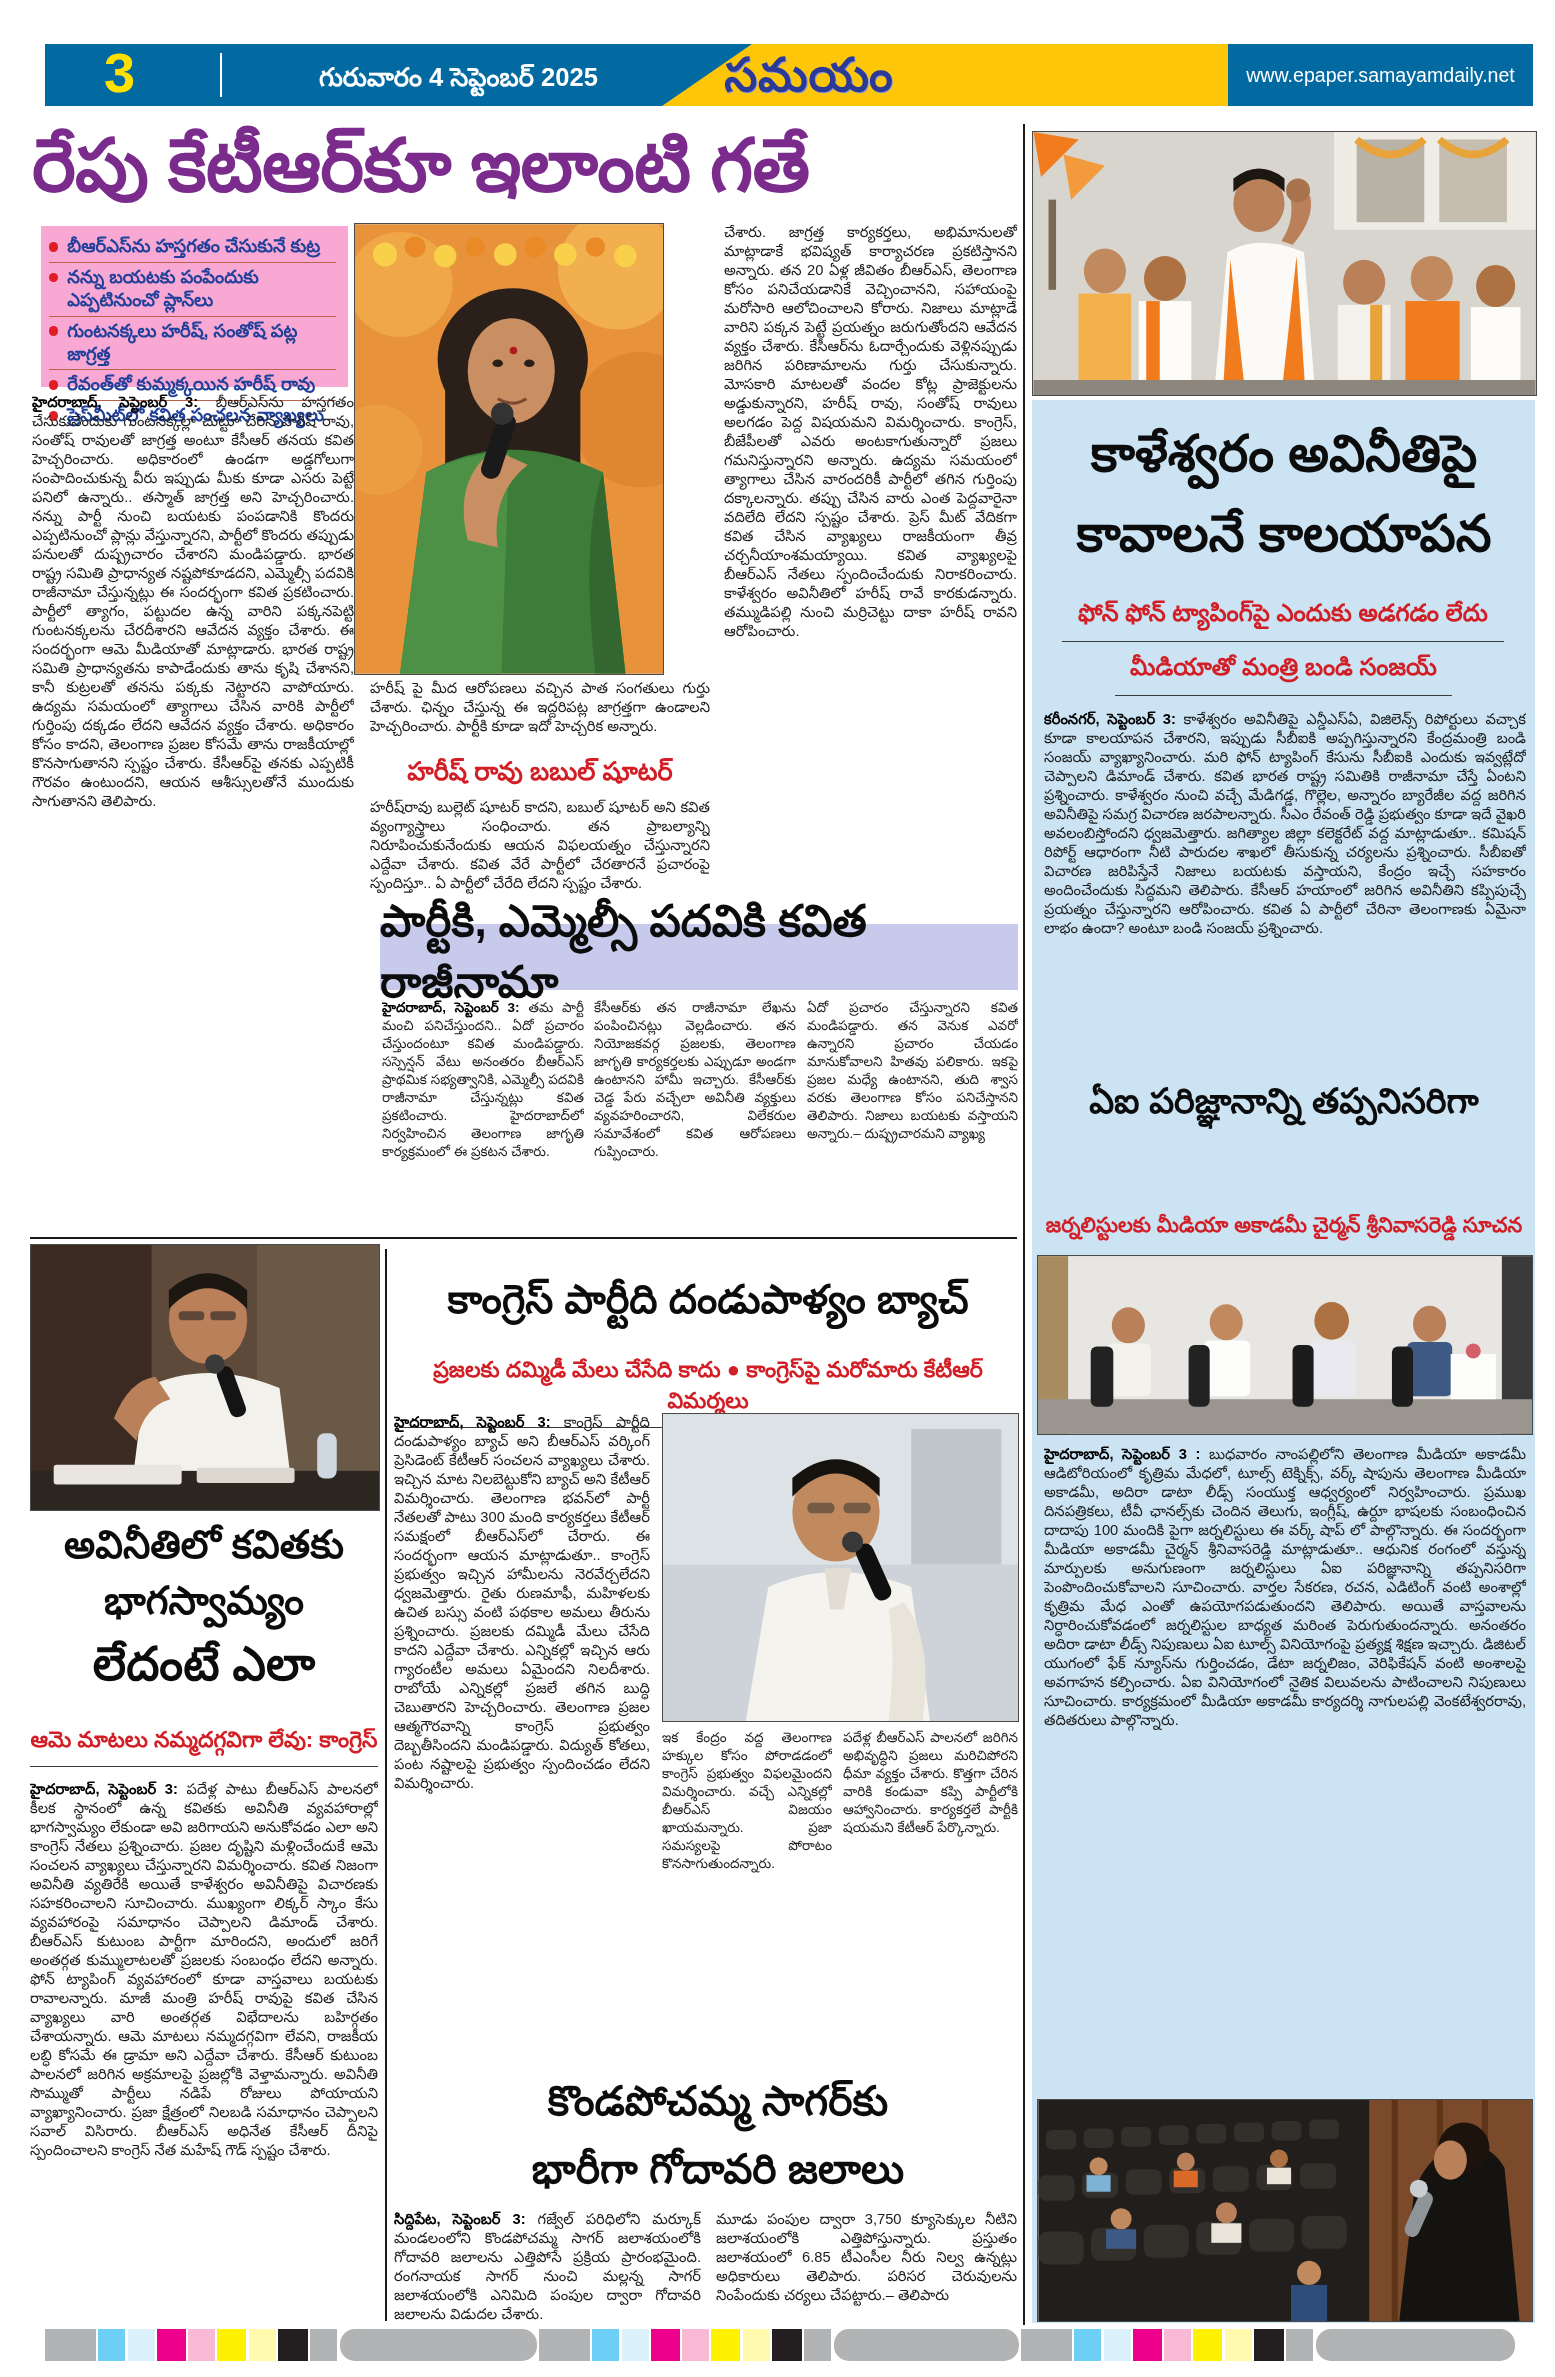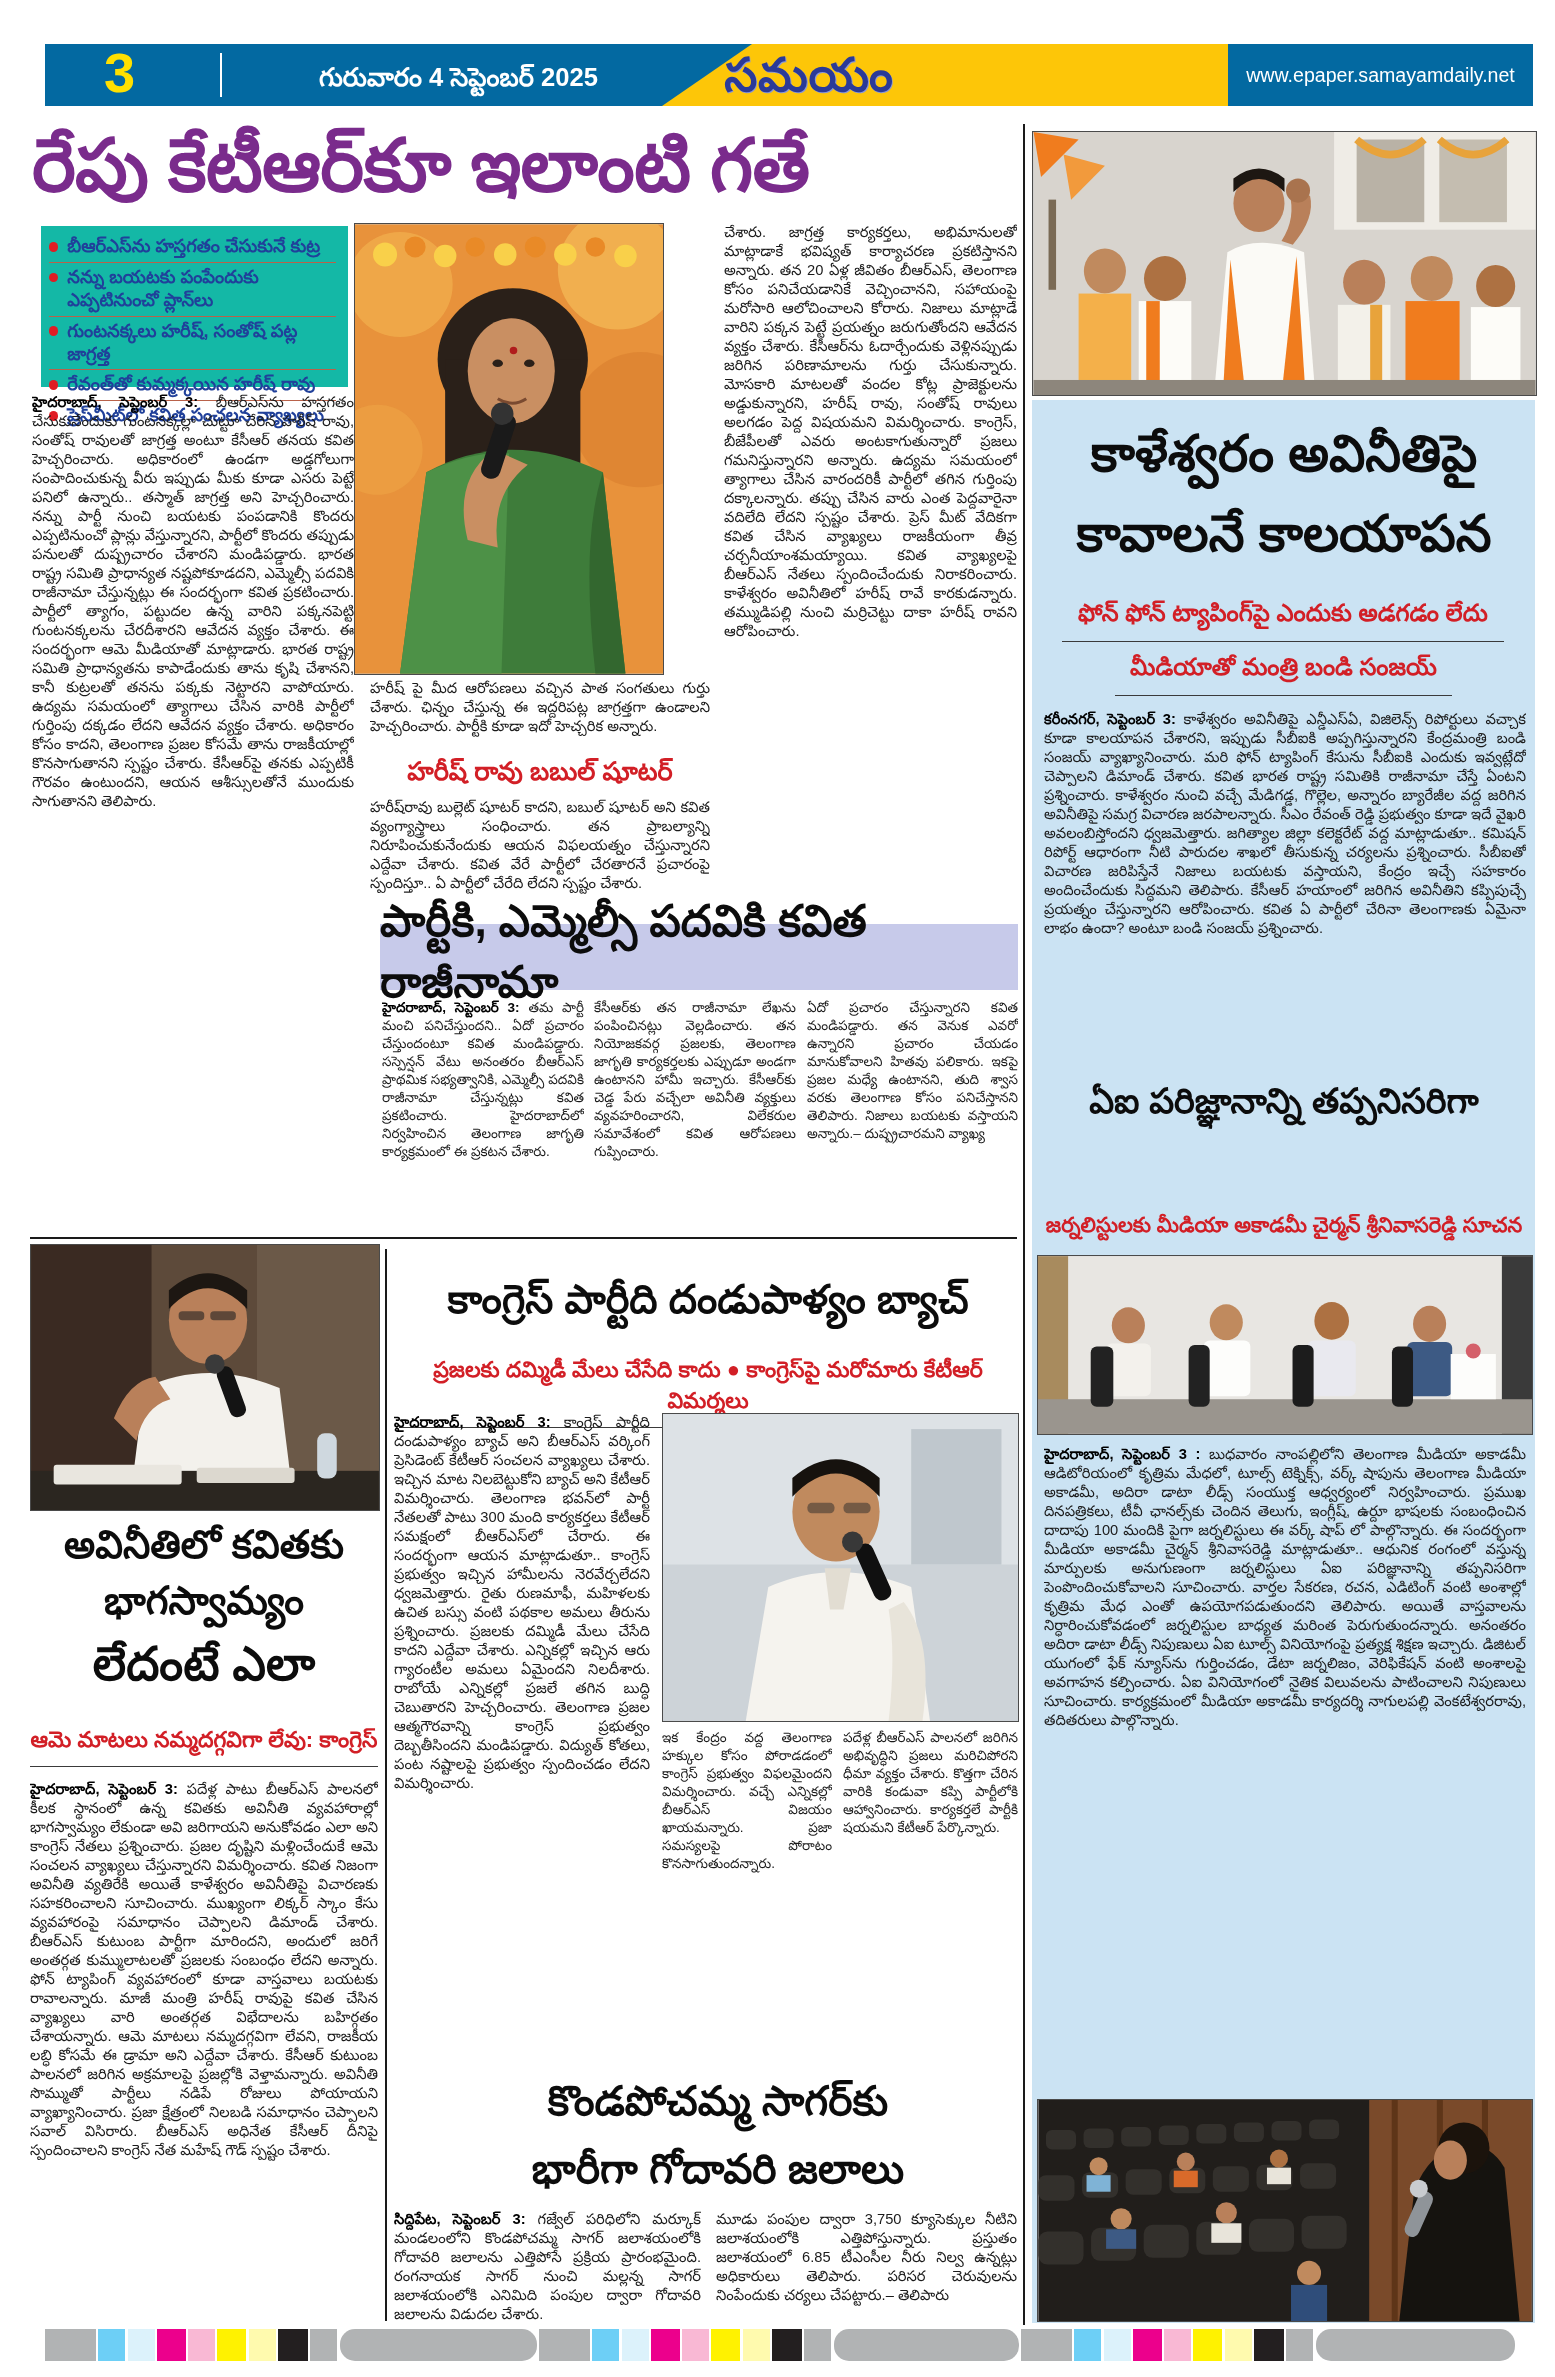--- a/index.html
+++ b/index.html
@@ -19,21 +19,21 @@
   
   .hdr-red{background:#0369a1;}
   .hdr-yellow{background:#fdc608;}
   .masthead{color:#2b3a97;font-weight:bold;font-size:47px;letter-spacing:0.8px;
             text-shadow:0.8px 0.8px 0 #8a97d6;}
   .pageno{color:#ffe000;font-weight:bold;font-size:56px;line-height:62px;}
   .hdr-date{color:#fff;font-weight:bold;font-size:25.6px;}
   .hdr-url{color:#fff;font-size:19.6px;}
   
   .lead-headline{color:#7a2b8c;font-weight:bold;font-size:74px;white-space:nowrap;letter-spacing:-0.8px;}
-  .bullet-box{background:#14b8a6;padding:6px 12px 3px 7.5px;box-sizing:border-box;}
+  .bullet-box{background:#f9a8d4;padding:6px 12px 3px 7.5px;box-sizing:border-box;}
   .bullet-box ul{list-style:none;margin:0;padding:0;}
   .bullet-box li{display:flex;gap:9px;align-items:flex-start;border-bottom:0.8px solid #b9624a;
                  padding:3px 0 3.8px 0;font-size:18px;line-height:23px;font-weight:bold;color:#20409a;}
   .bullet-box li:last-child{border-bottom:none;}
   .dot{width:9.8px;height:9.8px;border-radius:50%;background:#e01c24;margin-top:6.8px;flex:0 0 9.8px;}
   .subhead-red{color:#d21f26;font-weight:bold;font-size:25.6px;}
   
   .lavender{background:#c7caea;}
   .blue-panel{background:#cbe3f3;}
   .sub-rule{border-bottom:1.5px solid #3a3a3a;padding-bottom:7.5px;}

